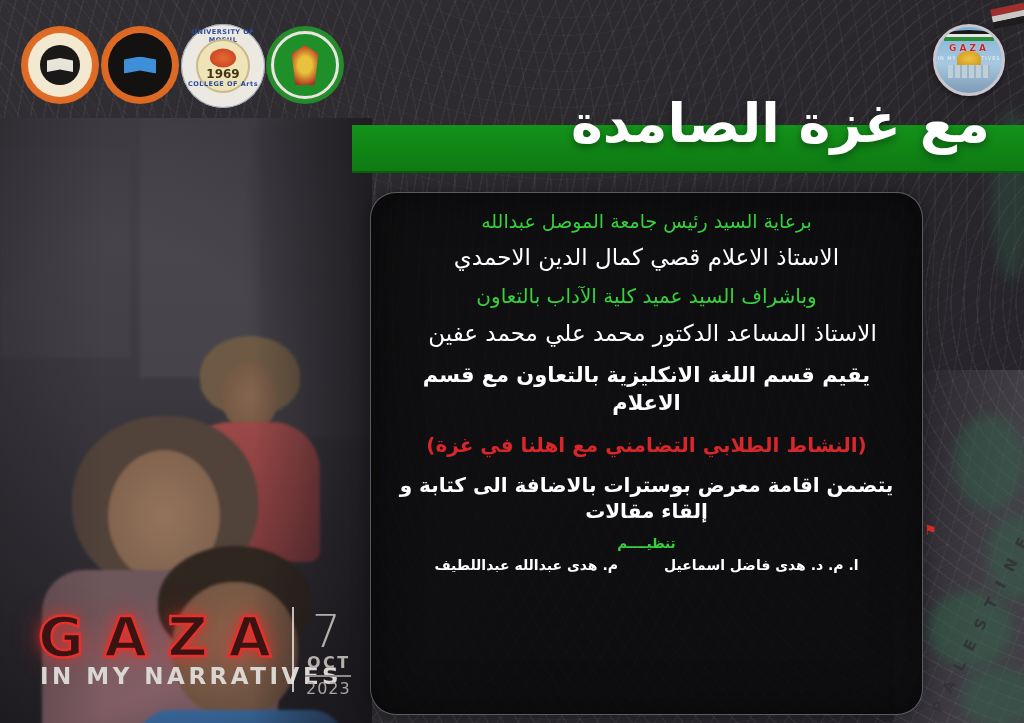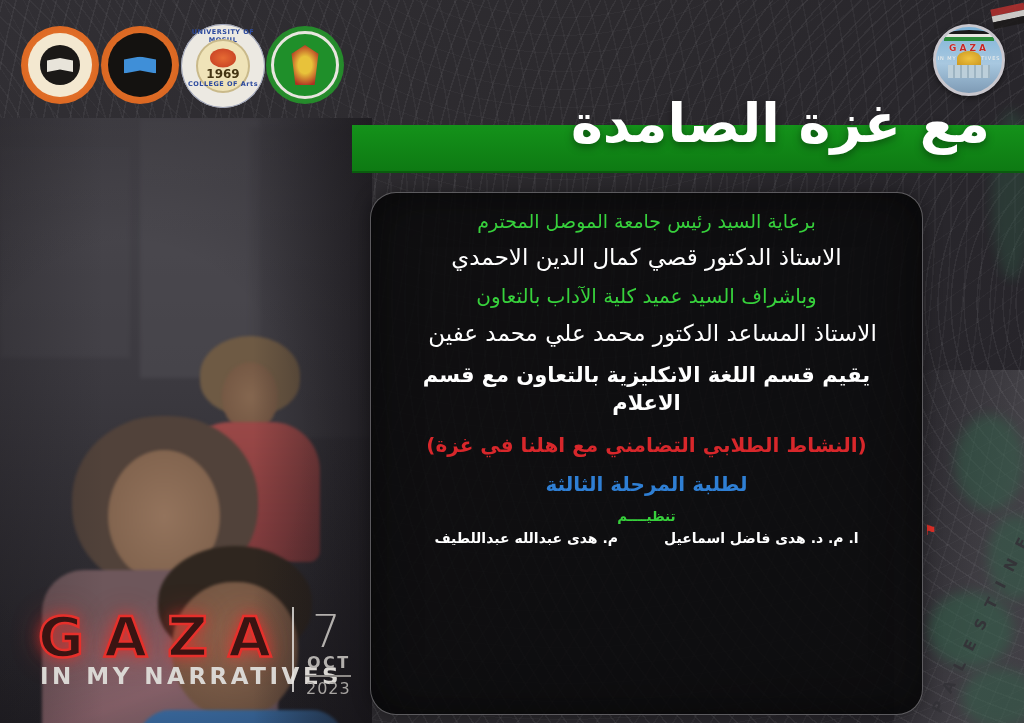--- a/index.html
+++ b/index.html
@@ -187,27 +187,27 @@
     <div class="gaza-word">GAZA</div>
     <div class="gaza-sub">IN MY NARRATIVES</div>
     <div class="dome-top"></div>
     <div class="dome-base"></div>
   </div>
 
   <div class="banner"></div>
   <div class="banner-title">مع غزة الصامدة</div>
 
   <div class="panel">
-    <div class="pat1">برعاية السيد رئيس جامعة الموصل المحترم</div>
-    <div class="pat2">الاستاذ الدكتور قصي كمال الدين الاحمدي</div>
+    <div class="pat1">برعاية السيد رئيس جامعة الموصل عبدالله</div>
+    <div class="pat2">الاستاذ الاعلام قصي كمال الدين الاحمدي</div>
     <div class="pat3">وباشراف السيد عميد كلية الآداب بالتعاون</div>
     <div class="pat4">الاستاذ المساعد الدكتور محمد علي محمد عفين</div>
     <div class="body1">يقيم قسم اللغة الانكليزية  بالتعاون مع قسم الاعلام</div>
     <div class="body-red">(النشاط الطلابي التضامني مع اهلنا في غزة)</div>
-    <div class="body-blue">لطلبة المرحلة الثالثة</div>
+    <div class="body2">يتضمن اقامة معرض بوسترات  بالاضافة الى كتابة و إلقاء مقالات</div>
 
     <div class="credit-header">تنظيــــم</div>
     <div class="credit-names two">
       <span>ا. م. د. هدى فاضل اسماعيل</span>
       <span>م. هدى عبدالله عبداللطيف</span>
     </div>
 
   </div>
 
   <div class="footer-title">GAZA</div>

